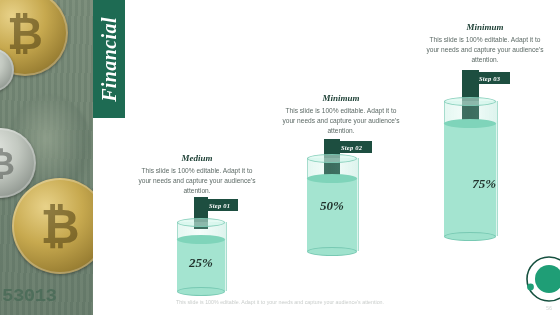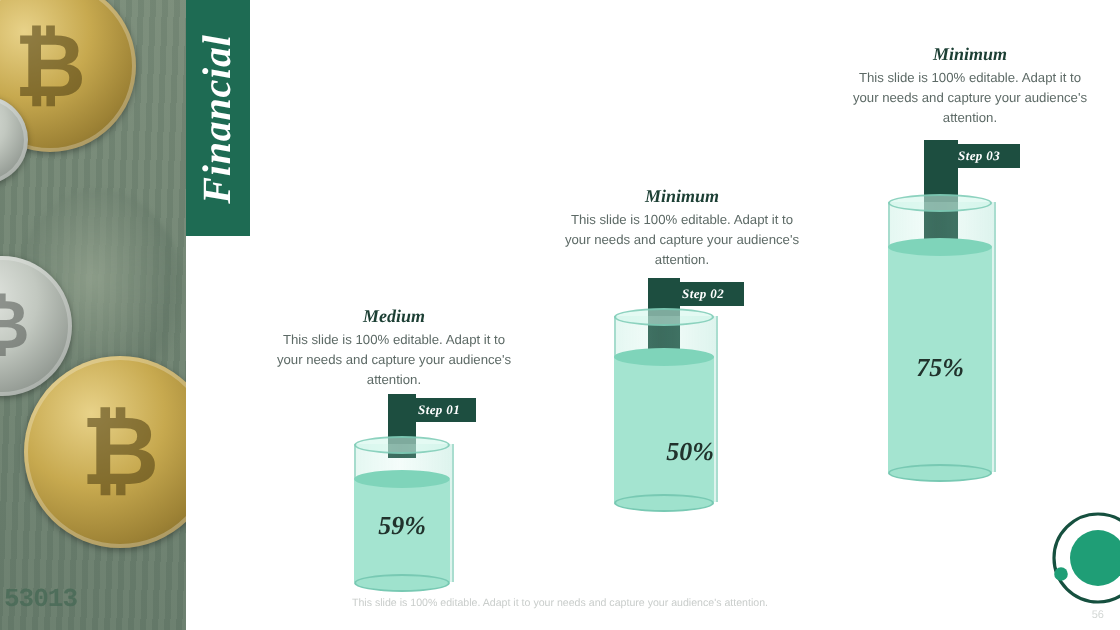--- a/index.html
+++ b/index.html
@@ -12,21 +12,21 @@
   .photo .bill{position:absolute;inset:0;
     background:
       linear-gradient(180deg,rgba(40,70,55,.25),rgba(25,55,45,.35)),
       repeating-linear-gradient(92deg,#9aa894 0 3px,#8c9b88 3px 6px),
       linear-gradient(160deg,#aab79f 0%,#86947f 45%,#6f8070 100%);
   }
   .photo .face{position:absolute;left:8px;top:95px;width:85px;height:110px;border-radius:48% 52% 46% 54%;
     background:radial-gradient(ellipse at 45% 40%,rgba(150,165,145,.75),rgba(90,110,95,.35) 60%,rgba(70,90,78,0) 72%);
     filter:blur(1px);}
   .photo .serial{position:absolute;left:2px;bottom:8px;font-family:"Liberation Mono",monospace;
-    font-size:13px;font-weight:700;color:#4a6b58;letter-spacing:-.5px;opacity:.85;}
+    font-size:19px;font-weight:700;color:#4a6b58;letter-spacing:-.5px;opacity:.85;}
   .coin{position:absolute;border-radius:50%;}
   .coin .ring{position:absolute;inset:0;border-radius:50%;
     box-shadow:inset 0 0 0 2px rgba(255,255,255,.25), 0 1px 3px rgba(0,0,0,.35);}
   .coin .sym{position:absolute;inset:0;display:flex;align-items:center;justify-content:center;
     font-family:"DejaVu Sans",sans-serif;font-weight:700;color:rgba(90,75,30,.55);}
   .coin-gold{background:radial-gradient(circle at 35% 30%,#e8d289 0%,#c7a94f 40%,#9d8235 72%,#6f5c25 100%);}
   .coin-silver{background:radial-gradient(circle at 35% 30%,#e6e9e4 0%,#c2c8c0 42%,#949b94 75%,#6c736d 100%);}
   .coin-gold .sym{color:rgba(85,68,22,.6);}
   .coin-silver .sym{color:rgba(90,95,90,.6);}
 
@@ -125,57 +125,57 @@
   <div class="flag" style="left:202px;top:199px;width:36px;height:12px;">
     <span>Step 01</span>
   </div>
   <div class="cyl" style="left:177px;top:222px;width:48px;height:69px;">
     <div class="cyl-tube"></div>
     <div class="cyl-top"></div>
     <div class="cyl-fill" style="height:74%;">
       <div class="cyl-fill-top"></div>
     </div>
     <div class="cyl-bottom"></div>
-    <div class="cyl-val" style="top:33px;">59%</div>
+    <div class="cyl-val" style="top:33px;">25%</div>
   </div>
 
   <div class="block" style="left:282px;top:93px;width:118px;">
     <p class="blk-head">Minimum</p>
     <p class="blk-body">This slide is 100% editable. Adapt it to your needs and capture your audience's attention.</p>
   </div>
   <div class="stem" style="left:324px;top:139px;width:16px;height:45px;"></div>
   <div class="flag" style="left:334px;top:141px;width:38px;height:12px;">
     <span>Step 02</span>
   </div>
   <div class="cyl" style="left:307px;top:158px;width:50px;height:93px;">
     <div class="cyl-tube"></div>
     <div class="cyl-top"></div>
     <div class="cyl-fill" style="height:78%;">
       <div class="cyl-fill-top"></div>
     </div>
     <div class="cyl-bottom"></div>
-    <div class="cyl-val" style="top:60px;text-align:right;">50%</div>
+    <div class="cyl-val" style="top:40px;">50%</div>
   </div>
 
   <div class="block" style="left:424px;top:22px;width:122px;">
     <p class="blk-head">Minimum</p>
     <p class="blk-body">This slide is 100% editable. Adapt it to your needs and capture your audience's attention.</p>
   </div>
   <div class="stem" style="left:462px;top:70px;width:17px;height:57px;"></div>
   <div class="flag" style="left:472px;top:72px;width:38px;height:12px;">
     <span>Step 03</span>
   </div>
   <div class="cyl" style="left:444px;top:101px;width:52px;height:135px;">
     <div class="cyl-tube"></div>
     <div class="cyl-top"></div>
     <div class="cyl-fill" style="height:83%;">
       <div class="cyl-fill-top"></div>
     </div>
     <div class="cyl-bottom"></div>
-    <div class="cyl-val" style="top:75px;">75%</div>
+    <div class="cyl-val" style="top:75px;text-align:right;">75%</div>
   </div>
 
   <div class="orbit">
     <svg viewBox="0 0 58 58" width="58" height="58" aria-hidden="true">
       <circle cx="33" cy="26" r="14" fill="#1f9e76"></circle>
       <circle cx="33" cy="26" r="20" fill="none" stroke="#ffffff" stroke-width="2.2"></circle>
       <circle cx="33" cy="26" r="22" fill="none" stroke="#16503f" stroke-width="1.6"></circle>
       <circle cx="14.5" cy="34" r="3.4" fill="#1f9e76"></circle>
     </svg>
   </div>

